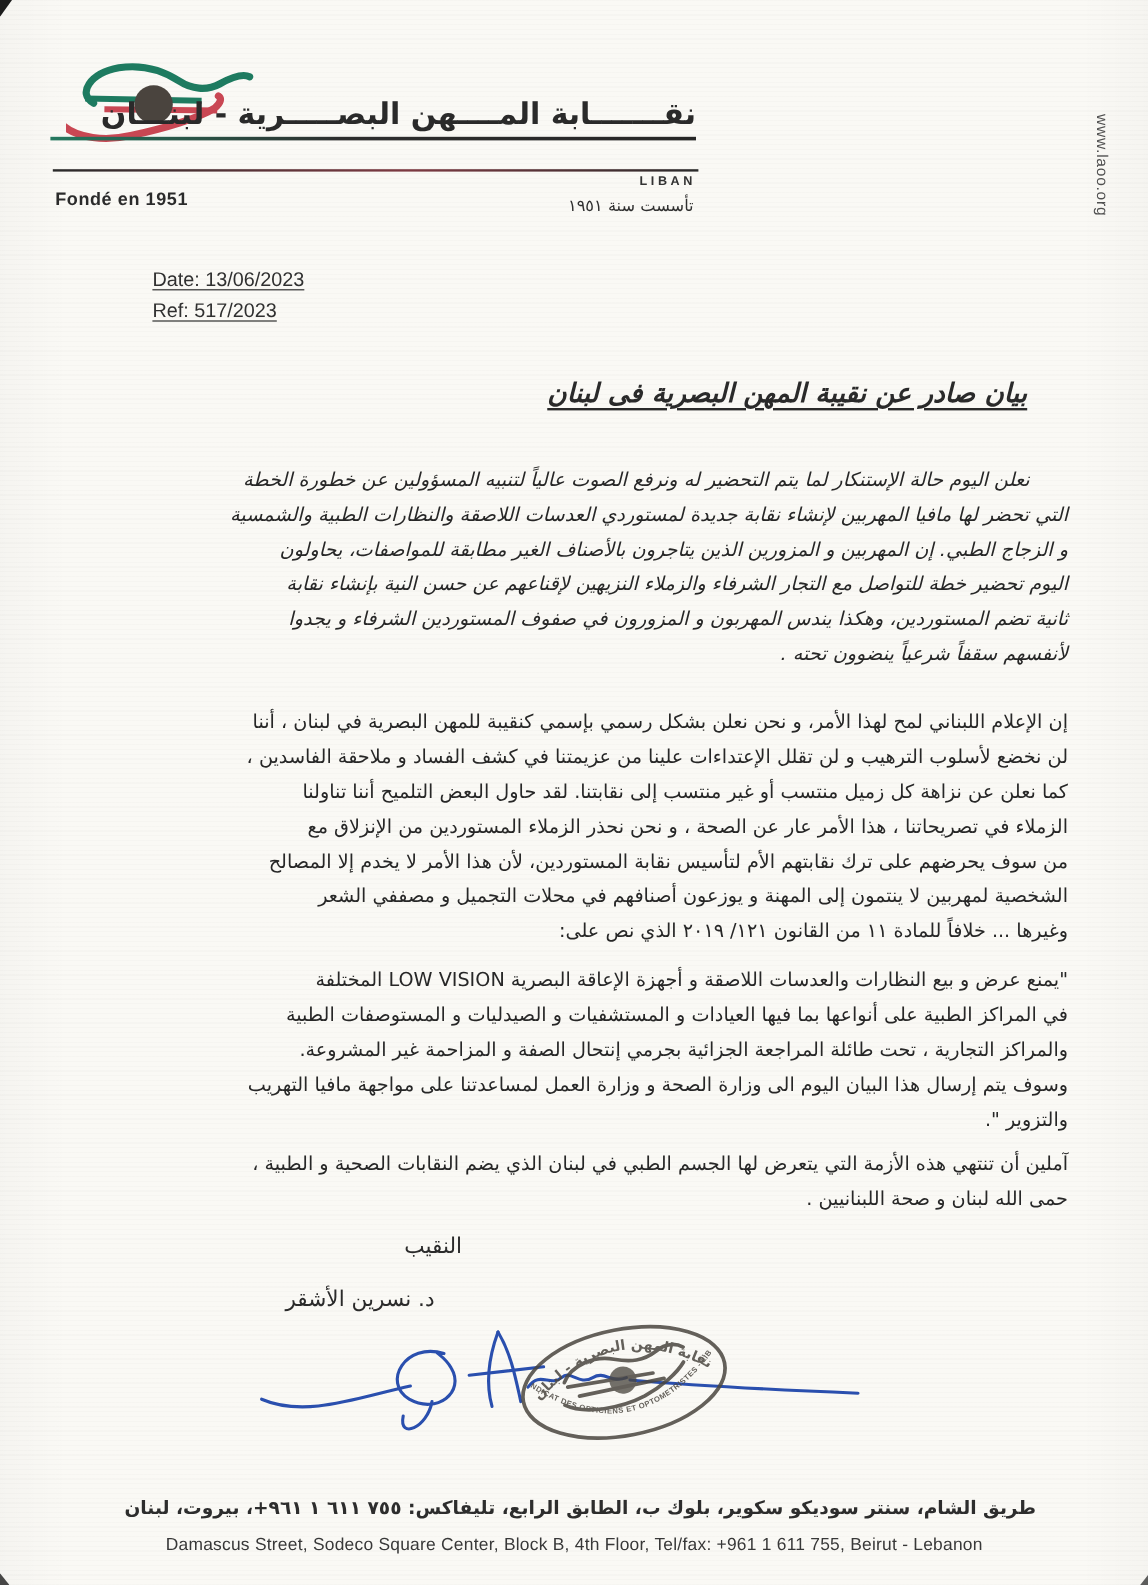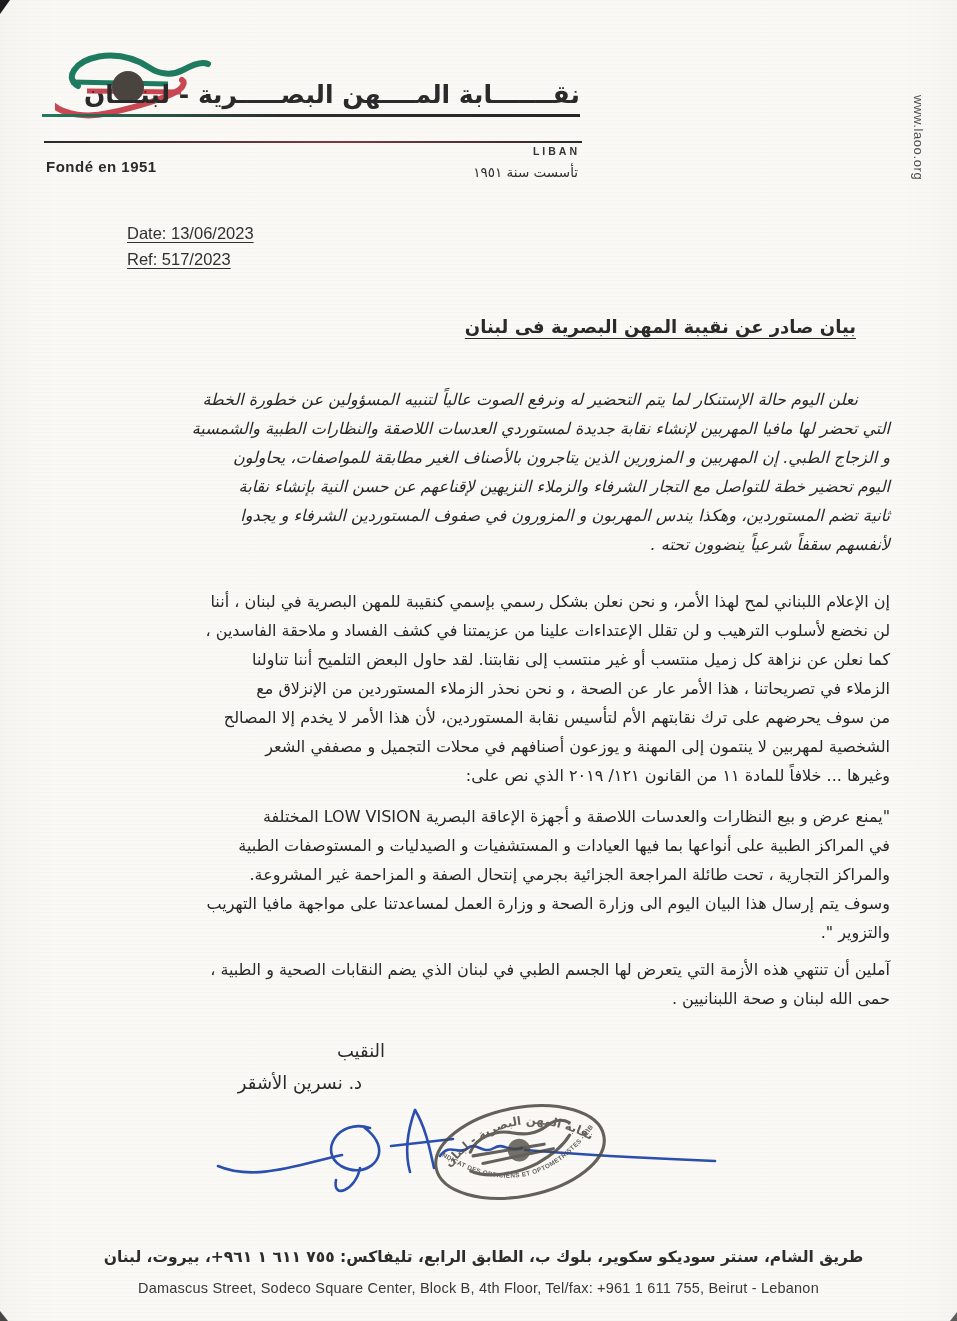--- a/index.html
+++ b/index.html
@@ -61,39 +61,40 @@
   }
 
   
   .meta { position:absolute; left:115px; top:220px;
           font-family:"Liberation Sans", sans-serif; font-size:16.5px; color:#303030;margin-left:12px; }
   .meta div { text-decoration:underline; text-underline-offset:3px; line-height:26px; }
 
   
   .doc-title {
     position:absolute; right:101px; top:316px;
-    direction:rtl; font-size:18px; font-weight:bold; color:#2a2a2a;
+    direction:rtl; font-size:22px; font-weight:bold; color:#2a2a2a;
     text-decoration:underline; text-underline-offset:5px;
     white-space:nowrap;
+    font-style:italic;
   }
 
   
   .body-text { position:absolute; left:100px; top:385px; width:790px; direction:rtl; }
   .para {
     direction:rtl; text-align:right;
     font-size:16px; line-height:29px; color:#272727;
     white-space:pre-line;
   }
   .para.p1 { text-indent:32px; margin-bottom:28px;font-style:italic; }
   .para.p2 { margin-bottom:12px; }
   .para.p3 { margin-bottom:8px; }
 
   
   .sig-title { position:absolute; left:300px; top:1028px; width:122px; text-align:center;
-               direction:rtl; font-size:18px; color:#2b2b2b;margin-top:12px; }
+               direction:rtl; font-size:18px; color:#2b2b2b; }
   .sig-name  { position:absolute; left:220px; top:1072px; width:160px; text-align:center;
                direction:rtl; font-size:18px; color:#2b2b2b; }
   .sig-ink { position:absolute; left:210px; top:1098px; width:515px; height:125px; }
   .stamp { position:absolute; left:430px; top:1102px; width:180px; height:100px;
            transform:rotate(-11deg); opacity:0.85; }
 
   
   .footer-ar { position:absolute; left:0; top:1248px; width:100%; text-align:center;
                direction:rtl; font-size:15.5px; font-weight:bold; color:#2d2d2d;padding-left:10px; }
   .footer-en { position:absolute; left:0; top:1280px; width:100%; text-align:center;

